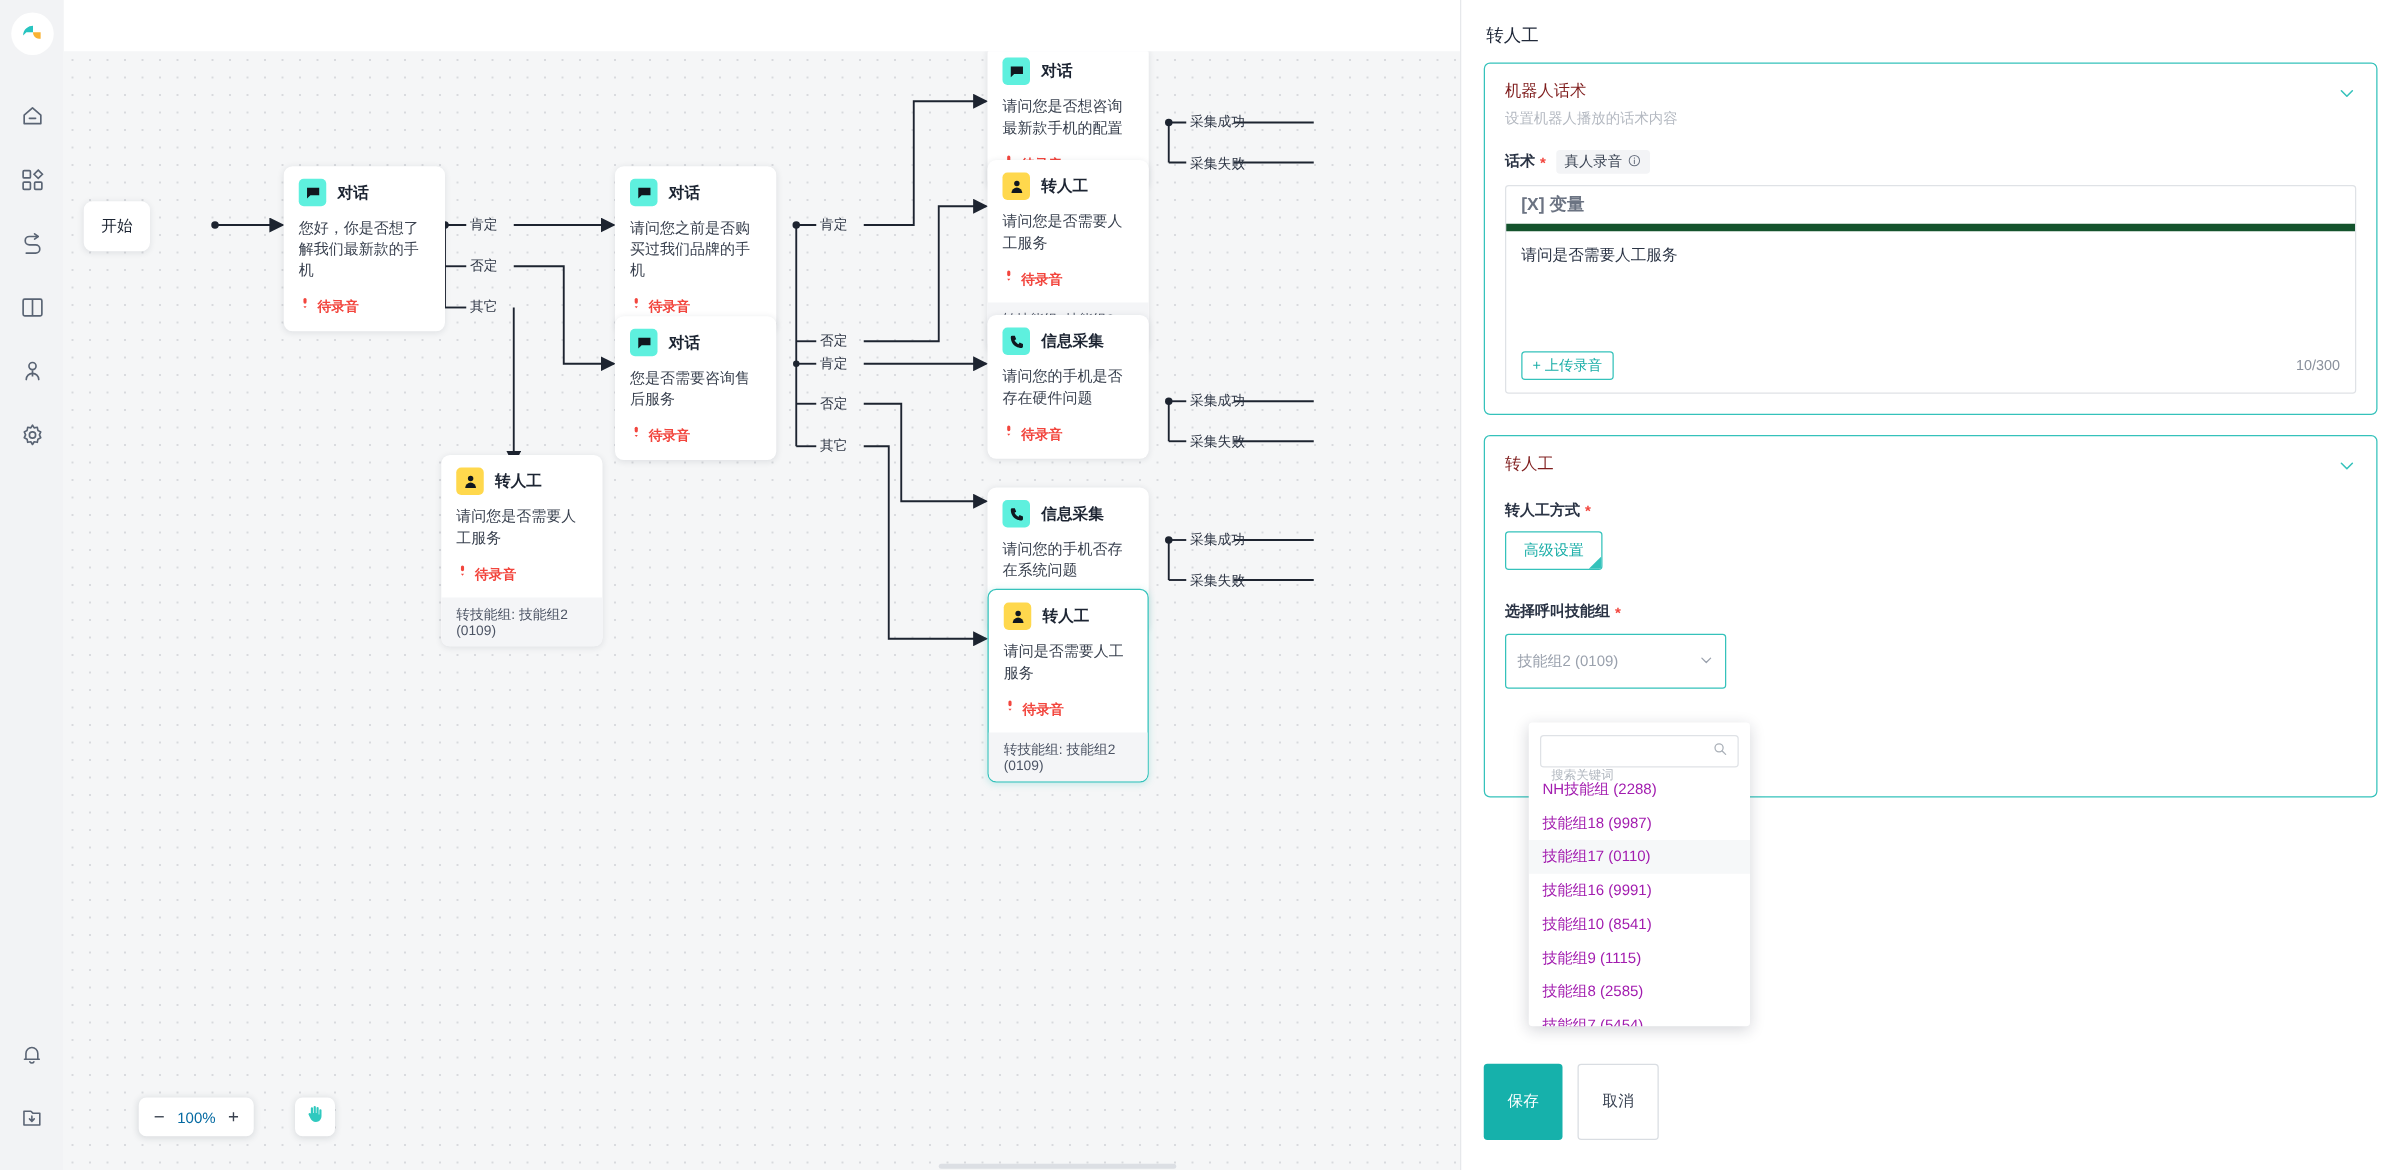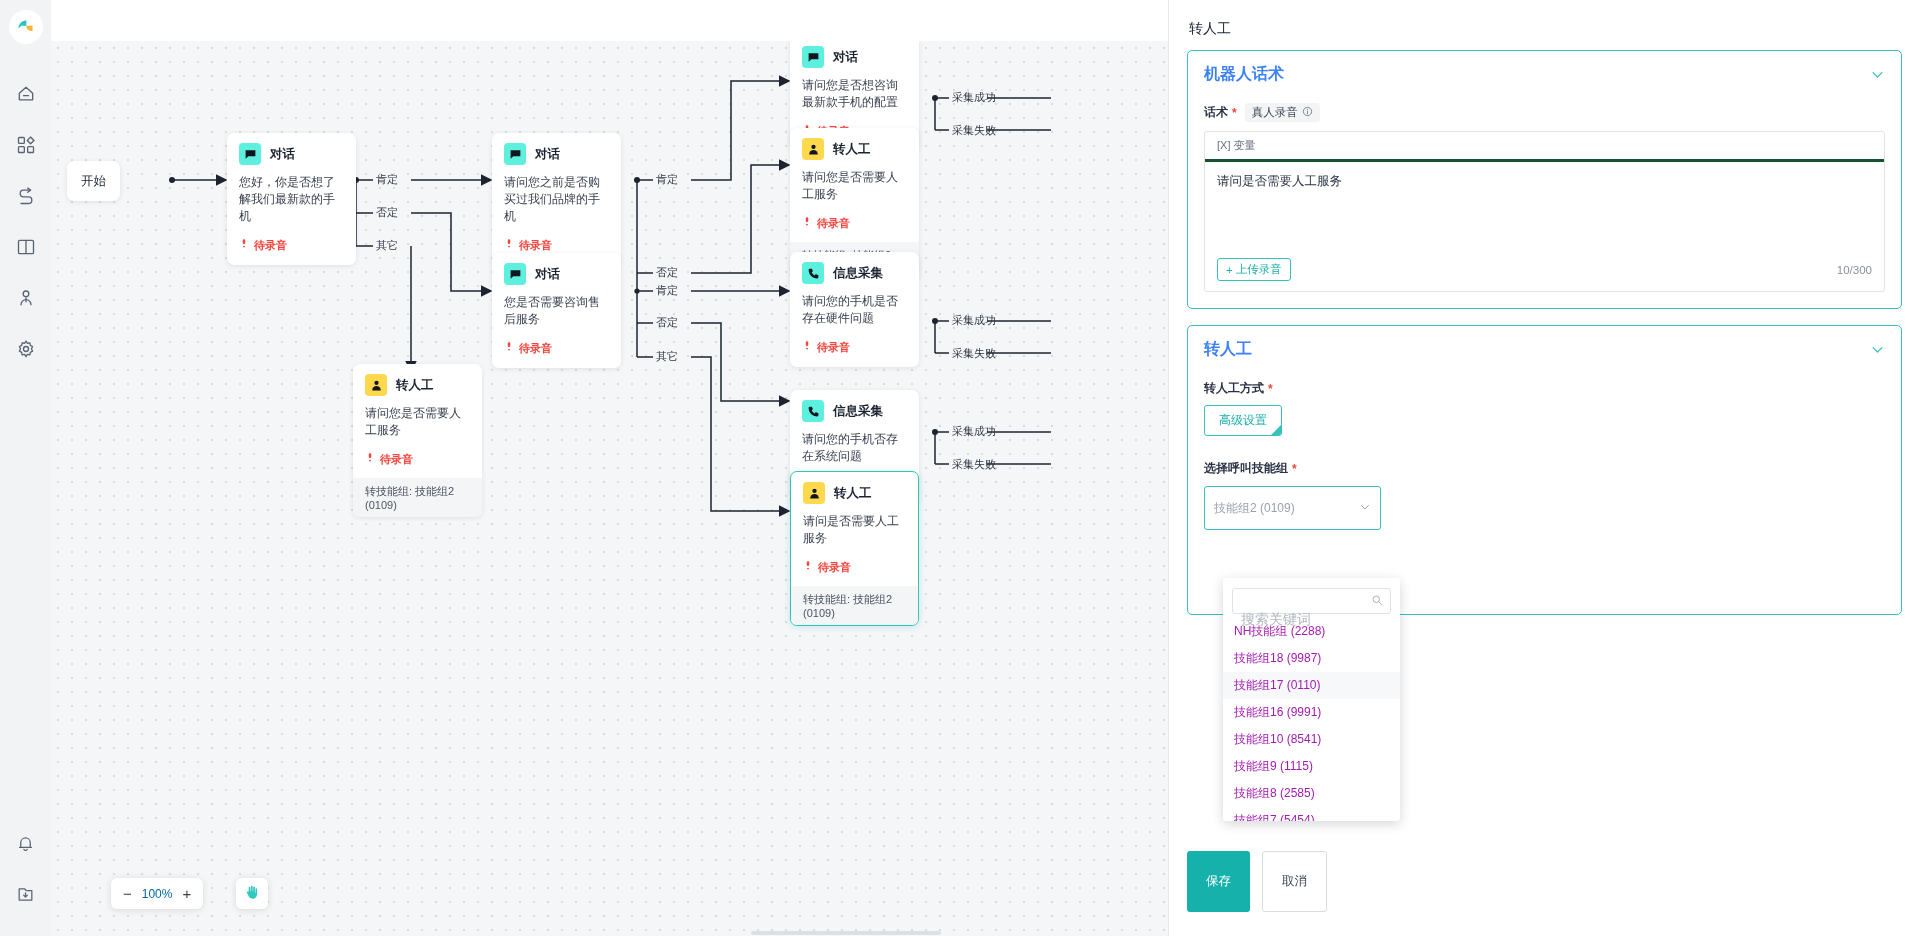--- a/index.html
+++ b/index.html
@@ -111,31 +111,31 @@
   
   .panel {
     position: absolute; left: 1168px; top: 0; width: 752px; height: 936px;
     background: #ffffff; border-left: 1px solid #e6e8eb; padding: 14px 18px 0 18px;
   }
   .panel-title { font-size: 14px; color: #20293a; margin: 6px 0 12px 2px; }
   .card {
     border: 1px solid #35c2bb; border-radius: 5px; background: #fff;
     padding: 13px 16px 16px 16px; margin-bottom: 16px; position: relative;
   }
-  .card-h { font-size: 16px; font-weight: 700; color: #3b82f6; }
+  .card-h { font-size: 13px; font-weight: 400; color: #7f1d1d; }
   .card-sub { font-size: 11.5px; color: #b4b9c1; margin-top: 5px; }
   .card-chev { position: absolute; right: 16px; top: 16px; color: #35c2bb; cursor: pointer; }
   .f-label { font-size: 12px; color: #2a3344; font-weight: 600; display: flex; align-items: center; gap: 4px; }
   .req { color: #f2453d; font-size: 12px; line-height: 1; }
   .rec-chip {
     display: inline-flex; align-items: center; gap: 4px; background: #f3f4f6;
     border-radius: 3px; padding: 2px 7px; font-size: 11.5px; color: #3a4353;
   }
   .ta-wrap { border: 1px solid #dfe2e6; border-radius: 3px; margin-top: 9px; }
-  .ta-bar { border-bottom: 3px solid #14532d; padding: 6px 12px; font-size: 11px; color: #6b7382; }
+  .ta-bar { border-bottom: 6px solid #14532d; padding: 6px 12px; font-size: 14px; color: #6b7382; font-weight: bold; }
   .ta-body { height: 96px; padding: 11px 12px; font-size: 12.5px; color: #2a3344; }
   .ta-foot { display: flex; align-items: center; justify-content: space-between; padding: 0 12px 10px 12px; }
   .upload-btn {
     border: 1px solid #35c2bb; color: #1aaea8; background: #fff; border-radius: 3px;
     font-size: 11.5px; padding: 3px 8px; cursor: pointer; display: inline-flex; align-items: center; gap: 3px;
     font-family: inherit;
   }
   .counter { font-size: 11.5px; color: #8a919d; }
   .mode-chip {
     margin-top: 8px; display: inline-block; position: relative; overflow: hidden;
@@ -154,22 +154,22 @@
   .dropdown {
     position: absolute; left: 1223px; top: 578px; width: 177px; height: 243px;
     background: #fff; border-radius: 3px; box-shadow: 0 3px 12px rgba(20,30,50,.18);
     overflow: hidden; z-index: 30;
   }
   .dd-search {
     margin: 10px 9px 4px 9px; height: 26px; border: 1px solid #dfe2e6; border-radius: 3px;
     display: flex; align-items: center; padding: 0 8px; justify-content: space-between;
   }
   .dd-search input {
-    border: 0; outline: 0; font-size: 14px; color: #2a3344; width: 130px;
-    font-family: Liberation Mono, monospace; background: transparent; margin-top: 38px;
+    border: 0; outline: 0; font-size: 10px; color: #2a3344; width: 130px;
+    font-family: Liberation Serif, serif; background: transparent; margin-top: 38px;
   }
   .dd-search input::placeholder { color: #b2b8c0; }
   .dd-list { overflow: hidden; }
   .dd-item { font-size: 12px; color: #a21caf; padding: 5px 11px; cursor: pointer; white-space: nowrap; }
   .dd-item.hl { background: #f6f8f9; }
   .footer-btns { position: absolute; left: 18px; bottom: 24px; display: flex; gap: 12px; }
   .btn-save {
     background: #16b1ab; color: #fff; border: 0; border-radius: 3px;
     font-size: 12.5px; padding: 22px 19px; cursor: pointer; font-family: inherit;
   }
@@ -560,20 +560,21 @@
       </span>
     </div>
     <div class="hscroll"></div>
   </div>
 
   <div class="panel">
     <div class="panel-title">转人工</div>
 
     <div class="card">
       <div class="card-h">机器人话术</div>
+      <div class="card-sub">设置机器人播放的话术内容</div>
       <div class="card-chev">
         <svg width="15" height="15" viewBox="0 0 24 24" fill="none" stroke="#35c2bb" stroke-width="2">
           <path d="M5 9 L12 16 L19 9" stroke-linecap="round" stroke-linejoin="round"></path>
         </svg>
       </div>
 
       <div style="margin-top:18px; display:flex; align-items:center; gap:8px;">
         <span class="f-label">
           <span>话术</span>
           <span class="req">*</span>

